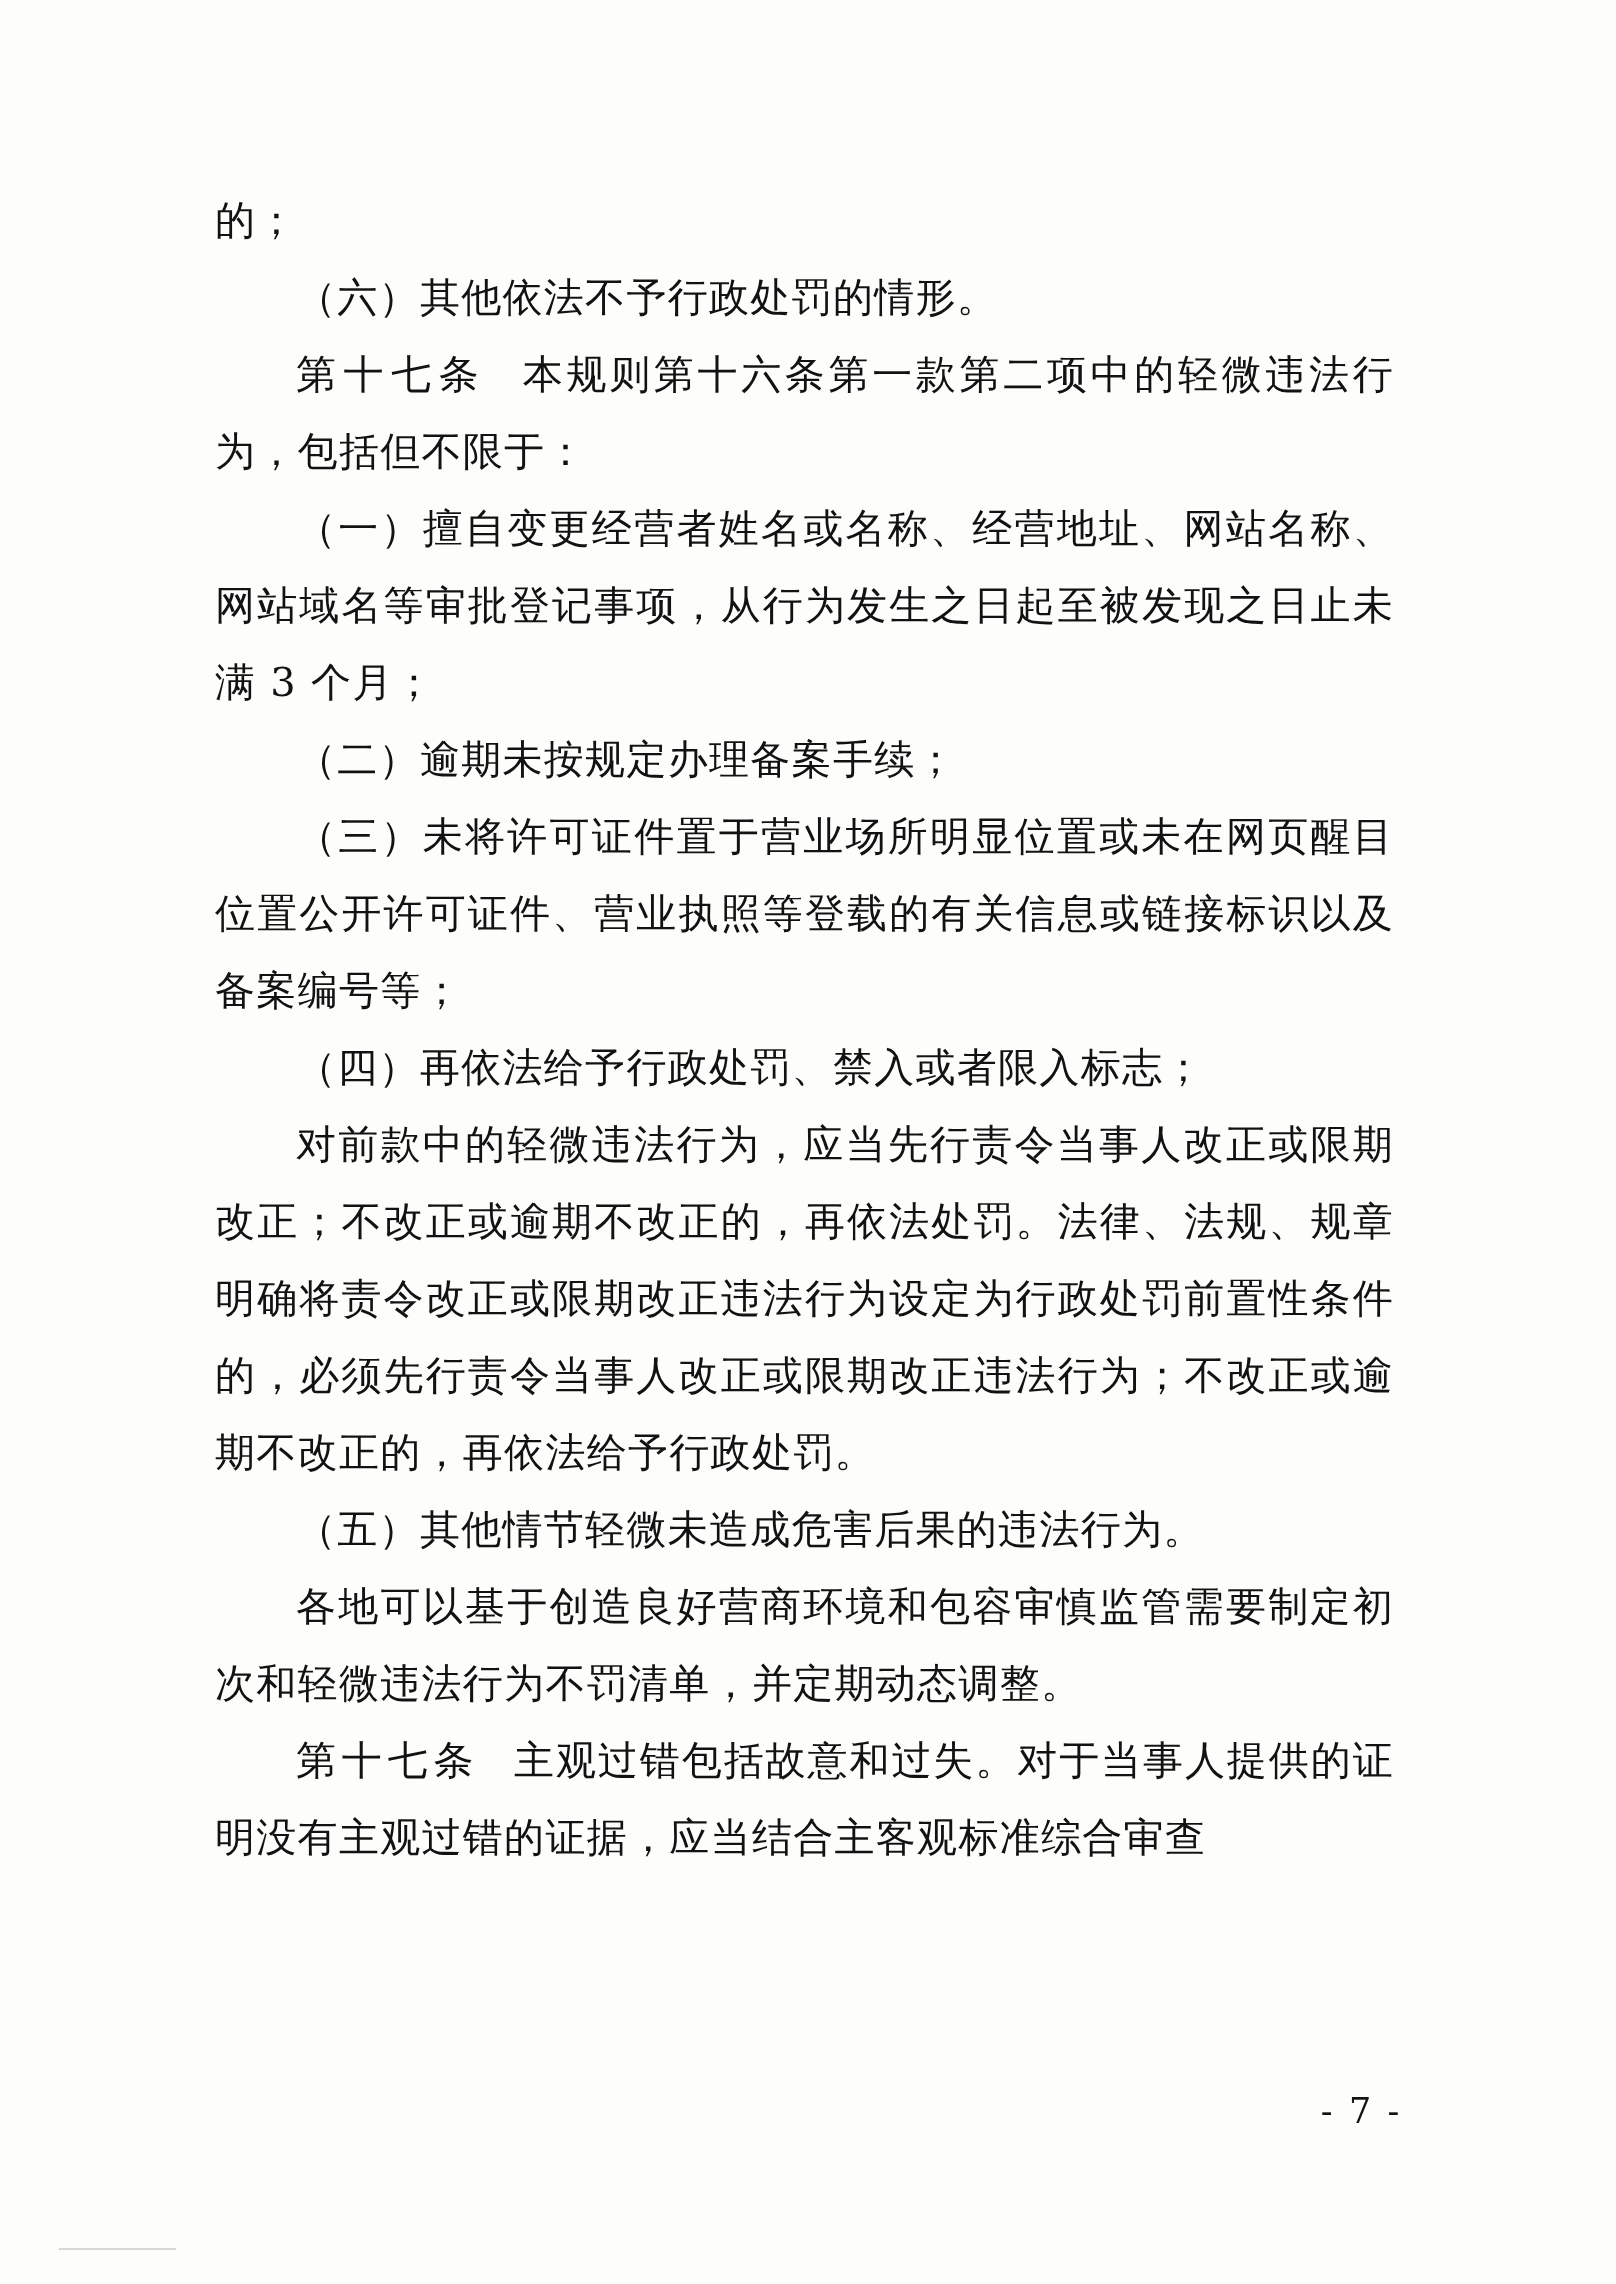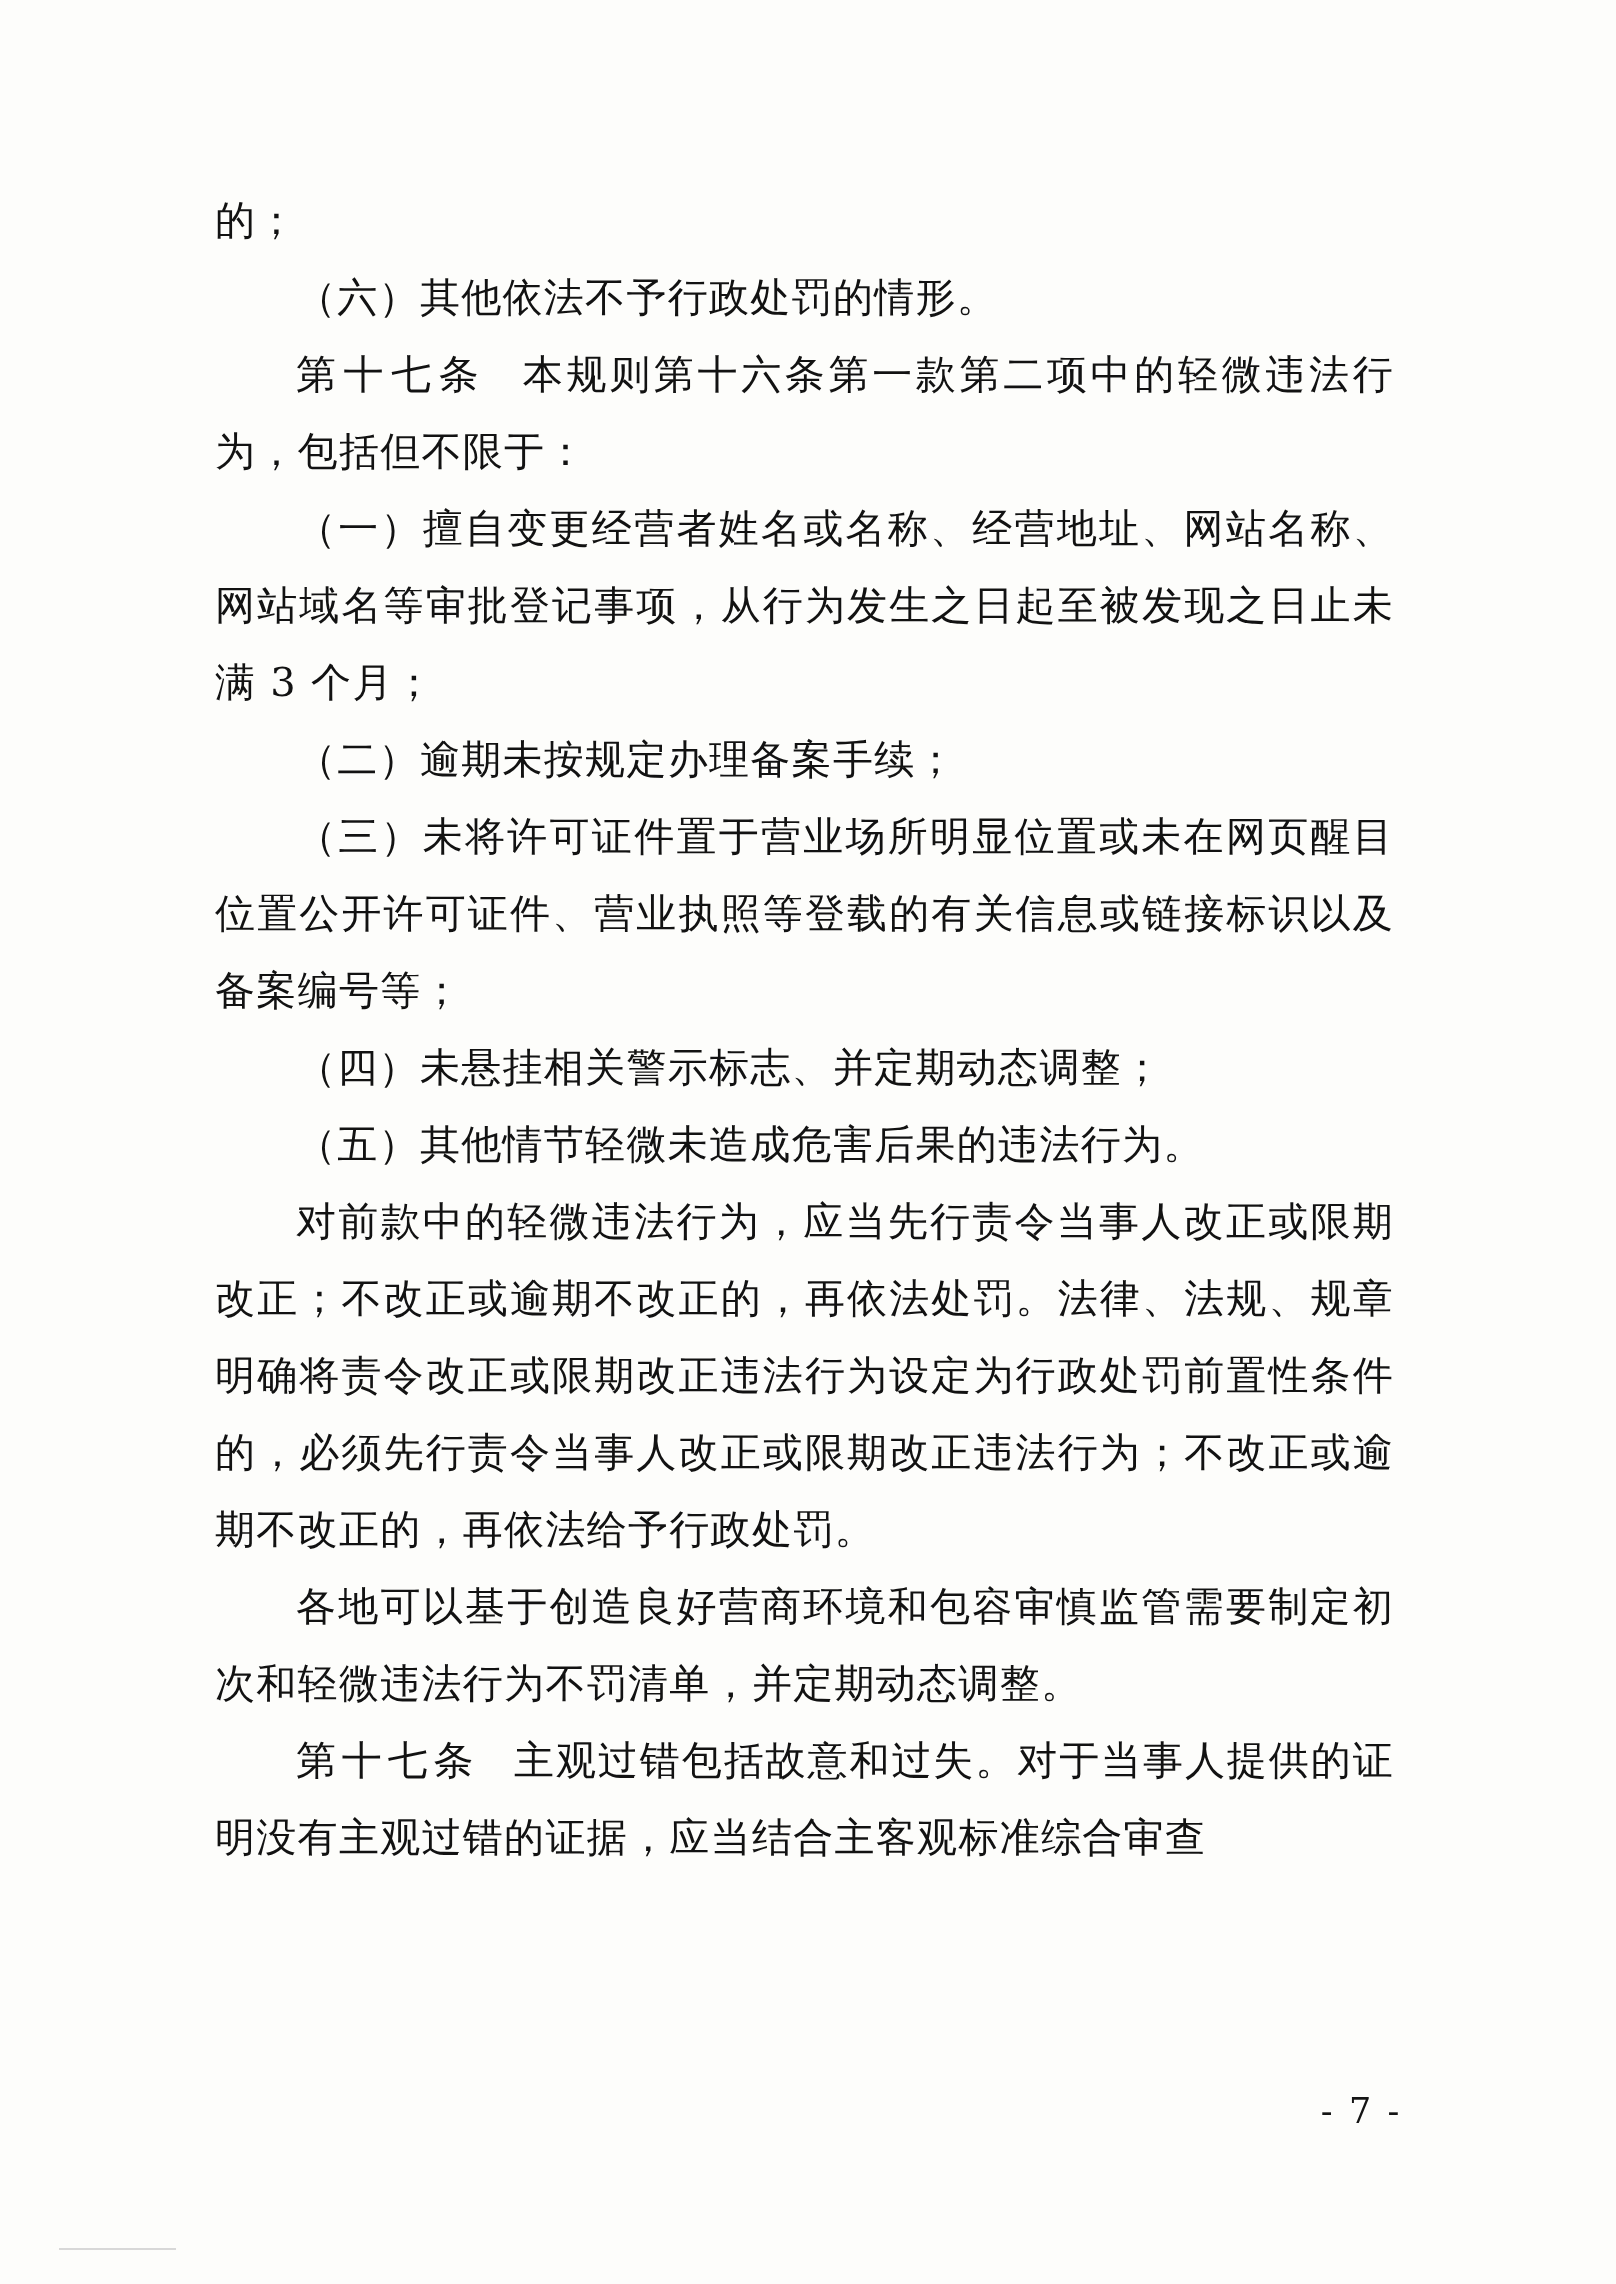--- a/index.html
+++ b/index.html
@@ -81,25 +81,25 @@
 
 
     <p class="para indent"><span class="art-label">第十七条</span><span class="art-space"></span><span>本规则第十六条第一款第二项中的轻微违法行为，包括但不限于：</span></p>
 
     <p class="para indent">（一）擅自变更经营者姓名或名称、经营地址、网站名称、网站域名等审批登记事项，从行为发生之日起至被发现之日止未满 3 个月；</p>
 
     <p class="para indent">（二）逾期未按规定办理备案手续；</p>
 
     <p class="para indent">（三）未将许可证件置于营业场所明显位置或未在网页醒目位置公开许可证件、营业执照等登载的有关信息或链接标识以及备案编号等；</p>
 
-    <p class="para indent">（四）未悬挂相关警示标志、并定期动态调整；</p>
+    <p class="para indent">（四）再依法给予行政处罚、禁入或者限入标志；</p>
+
+    <p class="para indent">对前款中的轻微违法行为，应当先行责令当事人改正或限期改正；不改正或逾期不改正的，再依法处罚。法律、法规、规章明确将责令改正或限期改正违法行为设定为行政处罚前置性条件的，必须先行责令当事人改正或限期改正违法行为；不改正或逾期不改正的，再依法给予行政处罚。</p>
 
     <p class="para indent">（五）其他情节轻微未造成危害后果的违法行为。</p>
-
-    <p class="para indent">对前款中的轻微违法行为，应当先行责令当事人改正或限期改正；不改正或逾期不改正的，再依法处罚。法律、法规、规章明确将责令改正或限期改正违法行为设定为行政处罚前置性条件的，必须先行责令当事人改正或限期改正违法行为；不改正或逾期不改正的，再依法给予行政处罚。</p>
 
     <p class="para indent">各地可以基于创造良好营商环境和包容审慎监管需要制定初次和轻微违法行为不罚清单，并定期动态调整。</p>
 
     <p class="para indent"><span class="art-label">第十七条</span><span class="art-space"></span><span>主观过错包括故意和过失。对于当事人提供的证明没有主观过错的证据，应当结合主客观标准综合审查</span></p>
 
   </div>
 
   <div class="page-number">- 7 -</div>
 
   <div class="edge-mark"></div>

